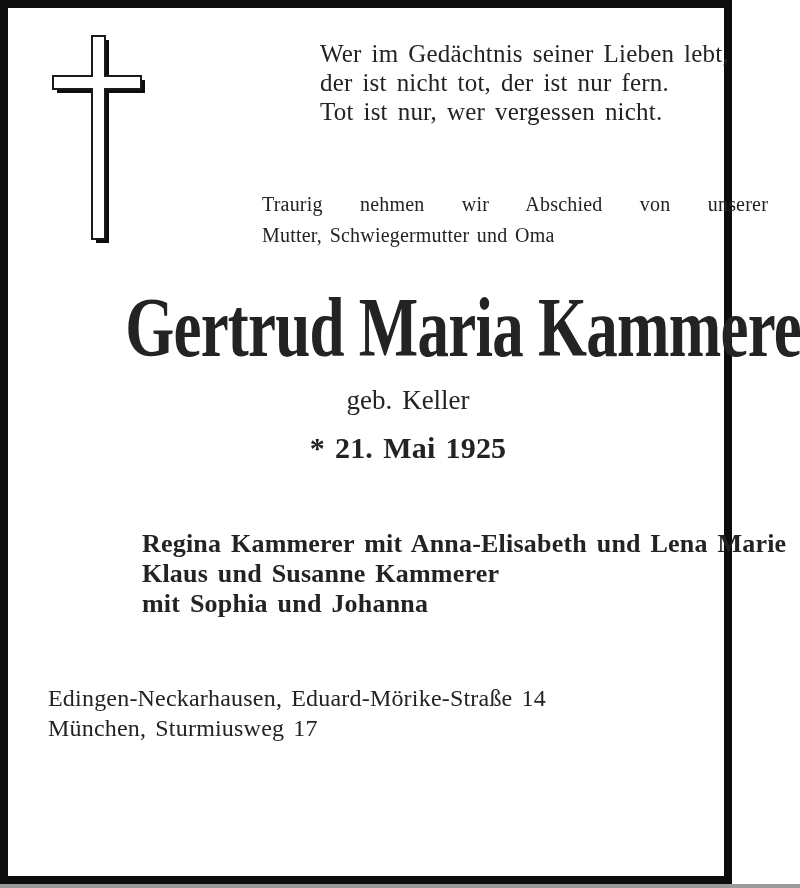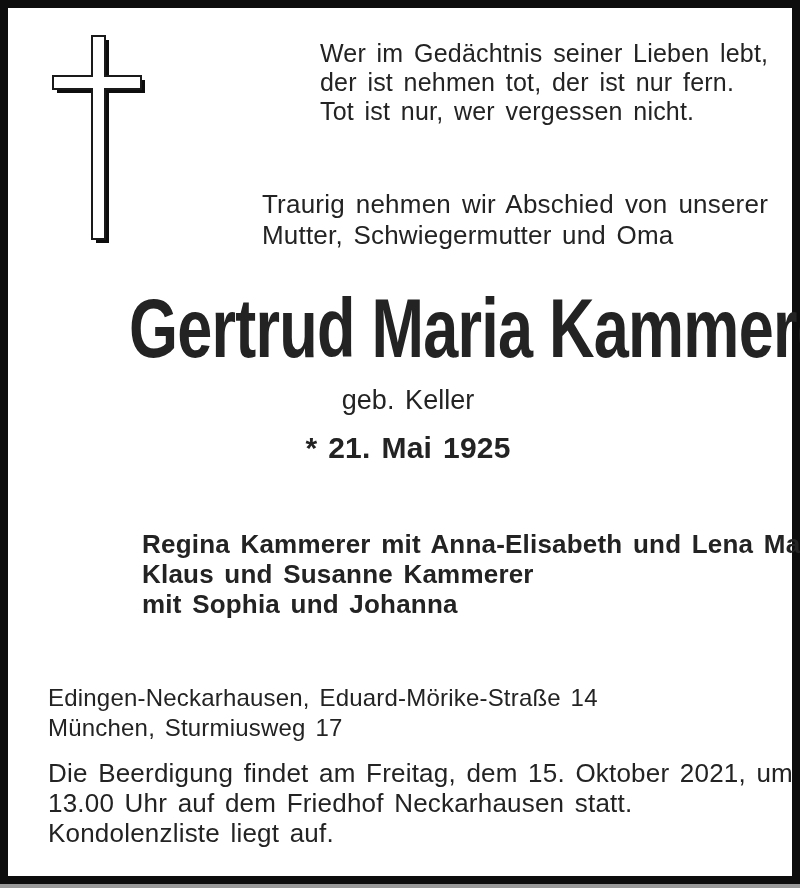--- a/index.html
+++ b/index.html
@@ -9,39 +9,40 @@
   }
   *{margin:0;padding:0;box-sizing:border-box;}
   html,body{width:800px;height:888px;background:var(--bg);overflow:hidden;}
   body{
     font-family:"Liberation Sans", sans-serif;
     color:var(--text);
     position:relative;
   }
   .page{position:absolute;left:0;top:0;width:800px;height:888px;background:var(--bg);}
   .sheet{
-    position:absolute;left:0;top:0;width:800px;height:884px;
+    position:absolute;left:0;top:0;width:732px;height:884px;
     border:8px solid var(--frame);
     background:var(--bg);
+    font-family:Liberation Serif, serif;
   }
   .bottom-edge{
     position:absolute;left:0;top:884px;width:800px;height:4px;
     background:#9a9a9a;
   }
   .cross{position:absolute;left:42px;top:26px;width:104px;height:214px;}
 
   .verse{
     position:absolute;left:312px;top:31px;
     font-size:25px;line-height:29px;
     letter-spacing:.2px;word-spacing:.14em;
     white-space:nowrap;
   }
   .intro{
     position:absolute;left:254px;top:181px;width:506px;
-    font-size:26px;line-height:31px;
+    font-size:20px;line-height:31px;
     letter-spacing:.2px;word-spacing:.12em;
   }
   .intro .jline{text-align:justify;text-align-last:justify;white-space:normal;}
   .intro .nline{white-space:nowrap;}
 
   .name{
     position:absolute;left:0;top:278px;width:800px;
     text-align:center;line-height:84px;white-space:nowrap;
   }
   .name .inner{
@@ -82,21 +83,21 @@
 <div class="page">
   <div class="sheet">
 
     <svg class="cross" viewBox="0 0 104 214" aria-hidden="true">
       <path d="M46,6 L59,6 L59,46 L95,46 L95,59 L59,59 L59,209 L46,209 L46,59 L7,59 L7,46 L46,46 Z" fill="#0d0d0d"></path>
       <path d="M42,2 L55,2 L55,42 L91,42 L91,55 L55,55 L55,205 L42,205 L42,55 L3,55 L3,42 L42,42 Z" fill="#ffffff" stroke="#1a1a1a" stroke-width="2"></path>
     </svg>
 
     <div class="verse">
       <div>Wer im Gedächtnis seiner Lieben lebt,</div>
-      <div>der ist nehmen tot, der ist nur fern.</div>
+      <div>der ist nicht tot, der ist nur fern.</div>
       <div>Tot ist nur, wer vergessen nicht.</div>
     </div>
 
     <div class="intro">
       <div class="jline">Traurig nehmen wir Abschied von unserer</div>
       <div class="nline">Mutter, Schwiegermutter und Oma</div>
     </div>
 
     <div class="name">
       <span class="inner">Gertrud Maria Kammerer</span>
@@ -112,21 +113,16 @@
       <div>Regina Kammerer mit Anna-Elisabeth und Lena Marie</div>
       <div>Klaus und Susanne Kammerer</div>
       <div>mit Sophia und Johanna</div>
     </div>
 
     <div class="addresses">
       <div>Edingen-Neckarhausen, Eduard-Mörike-Straße 14</div>
       <div>München, Sturmiusweg 17</div>
     </div>
 
-    <div class="funeral">
-      <div>Die Beerdigung findet am Freitag, dem 15. Oktober 2021, um</div>
-      <div>13.00 Uhr auf dem Friedhof Neckarhausen statt.</div>
-      <div>Kondolenzliste liegt auf.</div>
-    </div>
 
   </div>
   <div class="bottom-edge"></div>
 </div>
 
 </body></html>

